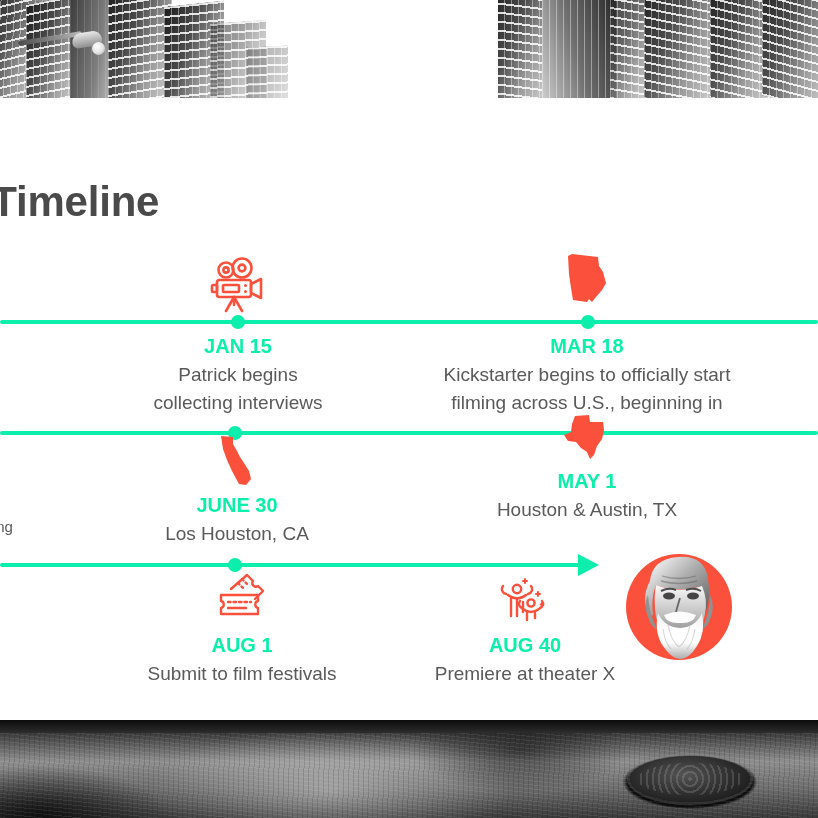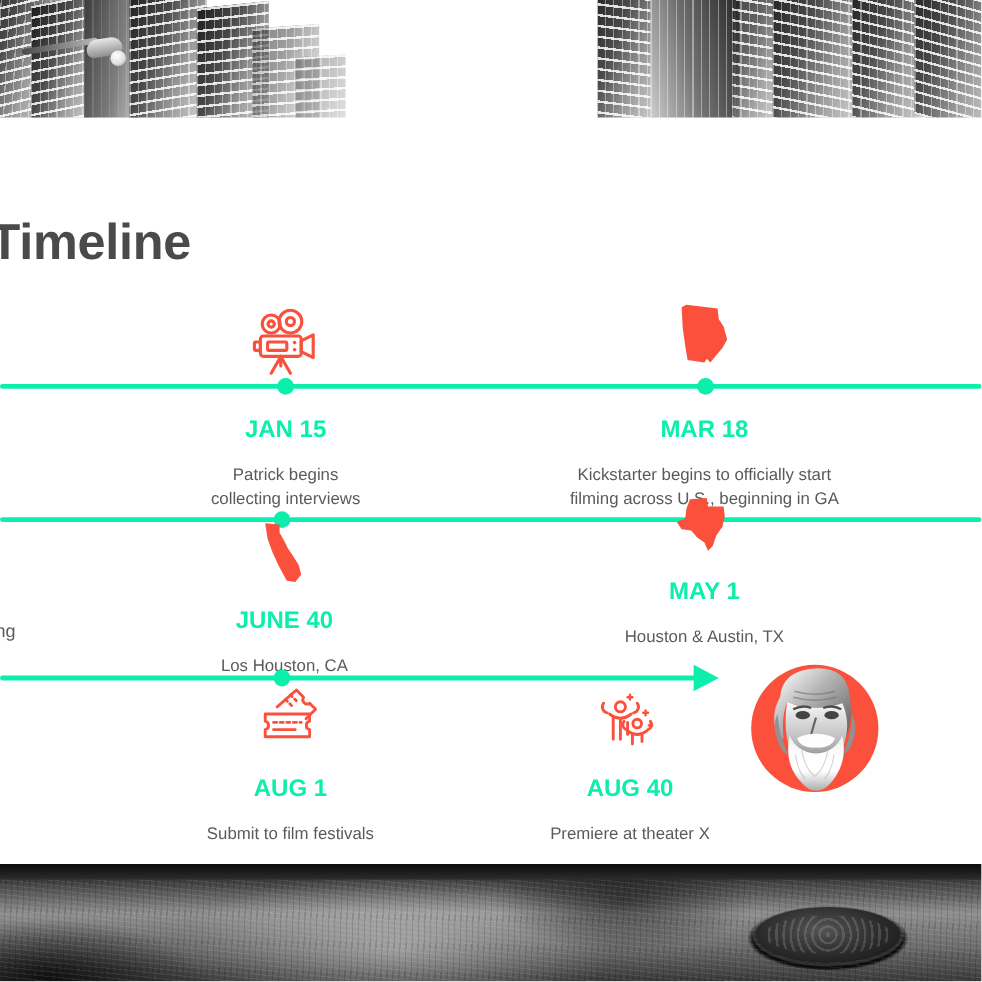--- a/index.html
+++ b/index.html
@@ -185,27 +185,26 @@
     width: 62px; height: 58px;
   }
   .ms-icon svg { width: 100%; height: 100%; display: block; }
 
   .ms-date {
     font-size: 20px;
     font-weight: bold;
     color: #0ceeab;
     line-height: 1.15;
     white-space: nowrap;
-    margin-top: 12px;
   }
   .ms-desc {
-    font-size: 14px;
+    font-size: 19px;
     color: #5a5a5a;
     line-height: 1.45;
-    margin-top: 15px;
+    margin-top: 3px;
     white-space: pre-line;
   }
 
   
   #ms-jan  { left: 97px;  top: 335px; width: 282px; }
   #ms-mar  { left: 438px; top: 335px; width: 298px; }
   #ms-june { left: 96px;  top: 494px; width: 282px; }
   #ms-may  { left: 448px; top: 470px; width: 278px; }
   #ms-aug1 { left: 102px; top: 634px; width: 280px; }
   #ms-aug31{ left: 386px; top: 634px; width: 278px; }
@@ -317,21 +316,21 @@
     <div class="tl-dot" style="left:228px"></div>
     <div class="tl-dot" style="left:580px"></div>
   </div>
 
   <div class="milestone" id="ms-june">
     <div class="ms-icon" id="ic-june">
       <svg viewBox="0 0 48 60">
         <path fill="#fa503c" d="M8 3 L20 4 L20 11 L24 18 L27 24 L31 30 L36 38 L38 46 L33 52 L26 51 L19 38 L14 27 L10 16 Z"></path>
       </svg>
     </div>
-    <div class="ms-date">JUNE 40</div>
+    <div class="ms-date">JUNE 30</div>
     <div class="ms-desc">Los Houston, CA</div>
   </div>
 
   <div class="milestone" id="ms-may">
     <div class="ms-icon" id="ic-may">
       <svg viewBox="0 0 56 54">
         <path fill="#fa503c" d="M16 6 L30 5 L31 12 L44 12 L45 20 L43 29 L38 36 L35 45 L31 49 L28 42 L22 38 L17 32 L9 31 L5 25 L12 22 L13 14 Z"></path>
       </svg>
     </div>
     <div class="ms-date">MAY 1</div>

